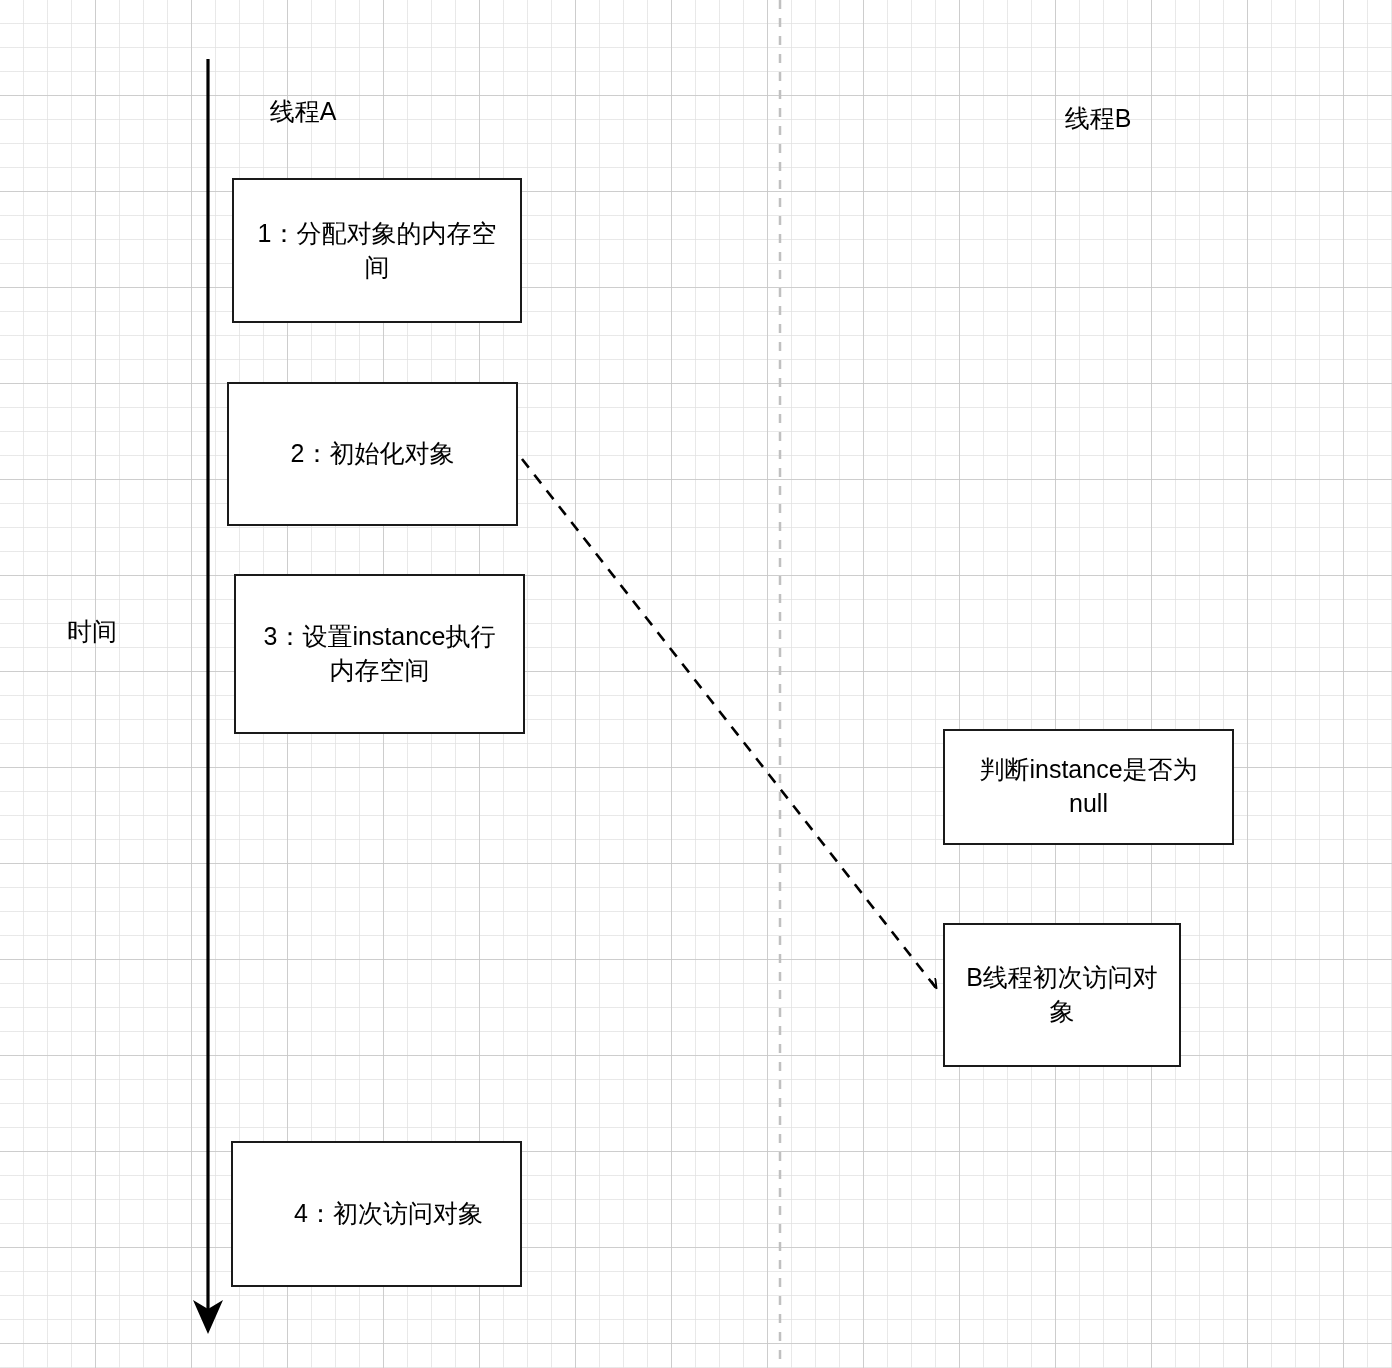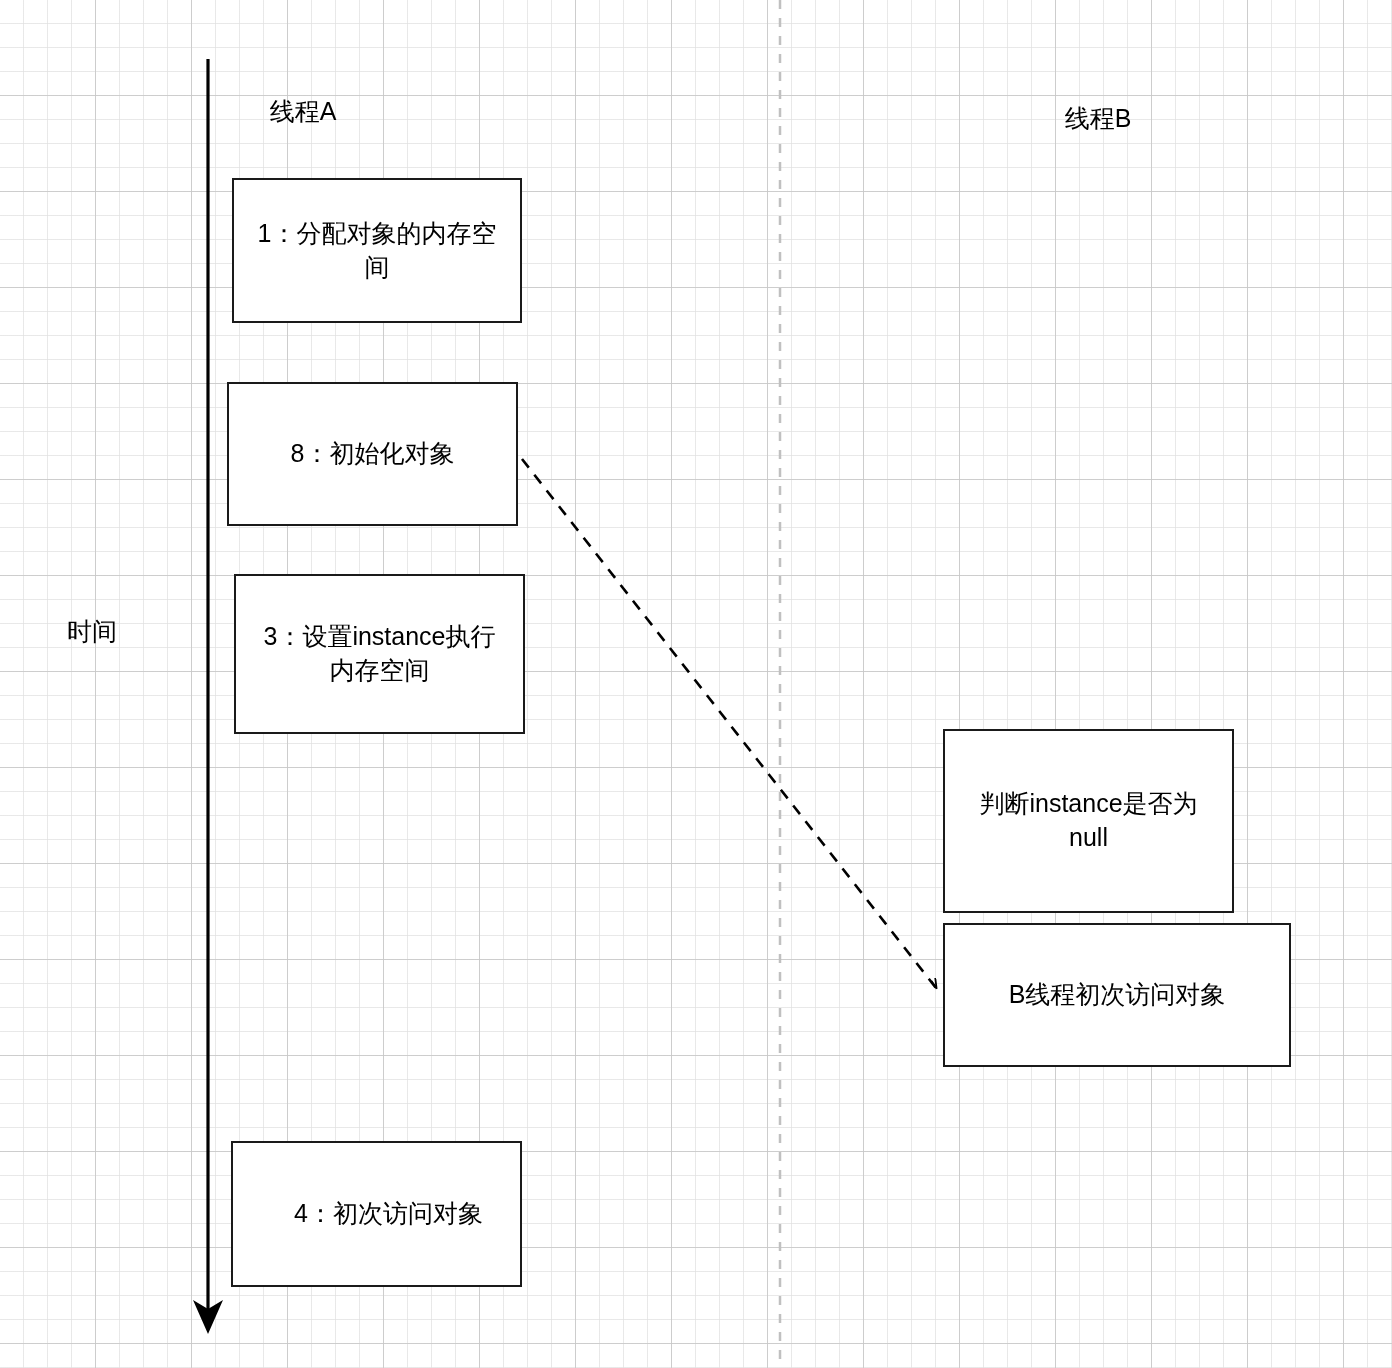--- a/index.html
+++ b/index.html
@@ -91,25 +91,25 @@
   </svg>
 
   <div class="lane-label" style="left:303px; top:96px;">线程A</div>
   <div class="lane-label" style="left:1098px; top:103px;">线程B</div>
 
   <div class="axis-label" style="left:60px; top:616px;margin-left:7px;">时间</div>
 
   <div class="node" style="left:232px; top:178px; width:290px; height:145px;">1：分配对象的内存空
 间</div>
 
-  <div class="node" style="left:227px; top:382px; width:291px; height:144px;">8：初始化对象</div>
+  <div class="node" style="left:227px; top:382px; width:291px; height:144px;">2：初始化对象</div>
 
   <div class="node" style="left:234px; top:574px; width:291px; height:160px;">3：设置instance执行
 内存空间</div>
 
   <div class="node" style="left:231px; top:1141px; width:291px; height:146px;padding-left:34px;">4：初次访问对象</div>
 
-  <div class="node" style="left:943px; top:729px; width:291px; height:184px;">判断instance是否为
+  <div class="node" style="left:943px; top:729px; width:291px; height:116px;">判断instance是否为
 null</div>
 
-  <div class="node" style="left:943px; top:923px; width:348px; height:144px;">B线程初次访问对象</div>
+  <div class="node" style="left:943px; top:923px; width:238px; height:144px;">B线程初次访问对象</div>
 
 </div>
 
 </body></html>

